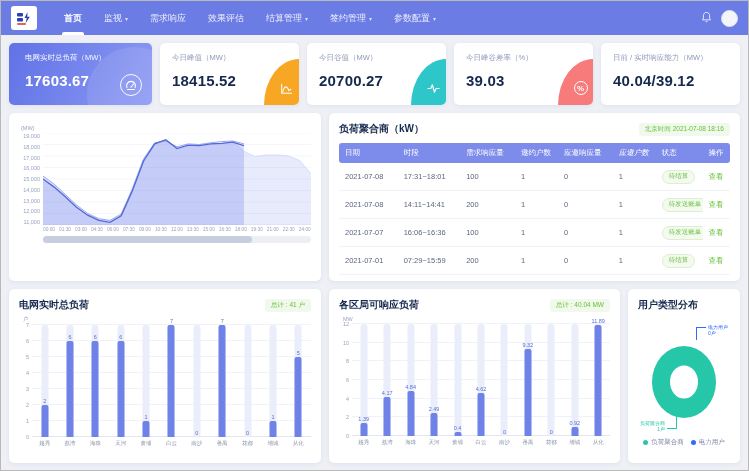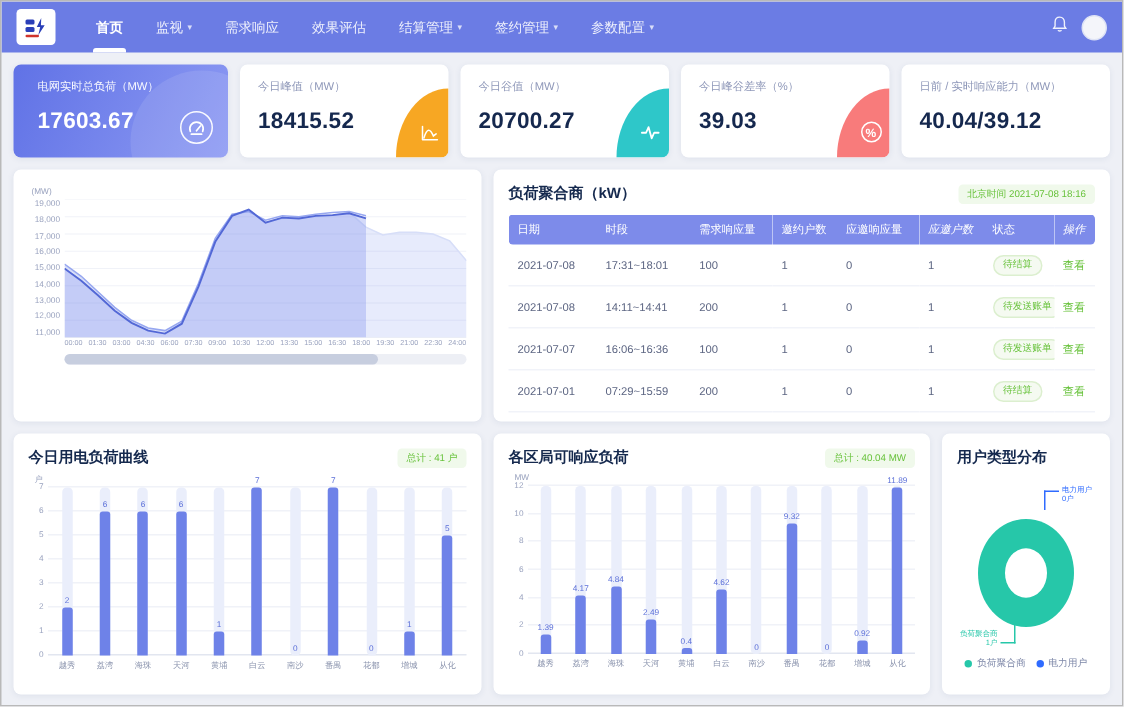--- a/index.html
+++ b/index.html
@@ -267,21 +267,21 @@
         <table>
           <thead>
               <tr id="thRow">
                 <th style="width: 15%;">日期</th>
                 <th style="width: 16%;">时段</th>
                 <th style="width: 14%;">需求响应量</th>
                 <th style="width: 11%; margin-left: 35px;">邀约户数</th>
                 <th style="width: 14%;">应邀响应量</th>
                 <th style="width: 11%; font-style: italic;">应邀户数</th>
                 <th style="width: 12%;">状态</th>
-                <th style="width: 7%; font-style: italic;">操作</th>
+                <th style="width: 7%;">操作</th>
               </tr>
             </thead>
           <tbody id="tbody">
               <tr>
                 <td>2021-07-08</td>
                 <td>17:31~18:01</td>
                 <td>100</td>
                 <td>1</td>
                 <td>0</td>
                 <td>1</td>
@@ -321,21 +321,21 @@
             </tbody>
         </table>
       </div>
 
     </section>
 
     <section class="bottom-row">
 
       <div class="panel panel-bar1">
         <div class="panel-head">
-          <div class="panel-title">今日用电负荷曲线</div>
+          <div class="panel-title">电网实时总负荷</div>
           <div class="green-badge">总计 : 41 户</div>
         </div>
         <div class="bar-unit">户</div>
         <div class="bar-body">
           <div class="bar-ylabels">
               <div class="bar-ytick" style="bottom: calc(0% - 3px);">0</div>
               <div class="bar-ytick" style="bottom: calc(14.2857% - 3px);">1</div>
               <div class="bar-ytick" style="bottom: calc(28.5714% - 3px);">2</div>
               <div class="bar-ytick" style="bottom: calc(42.8571% - 3px);">3</div>
               <div class="bar-ytick" style="bottom: calc(57.1429% - 3px);">4</div>

